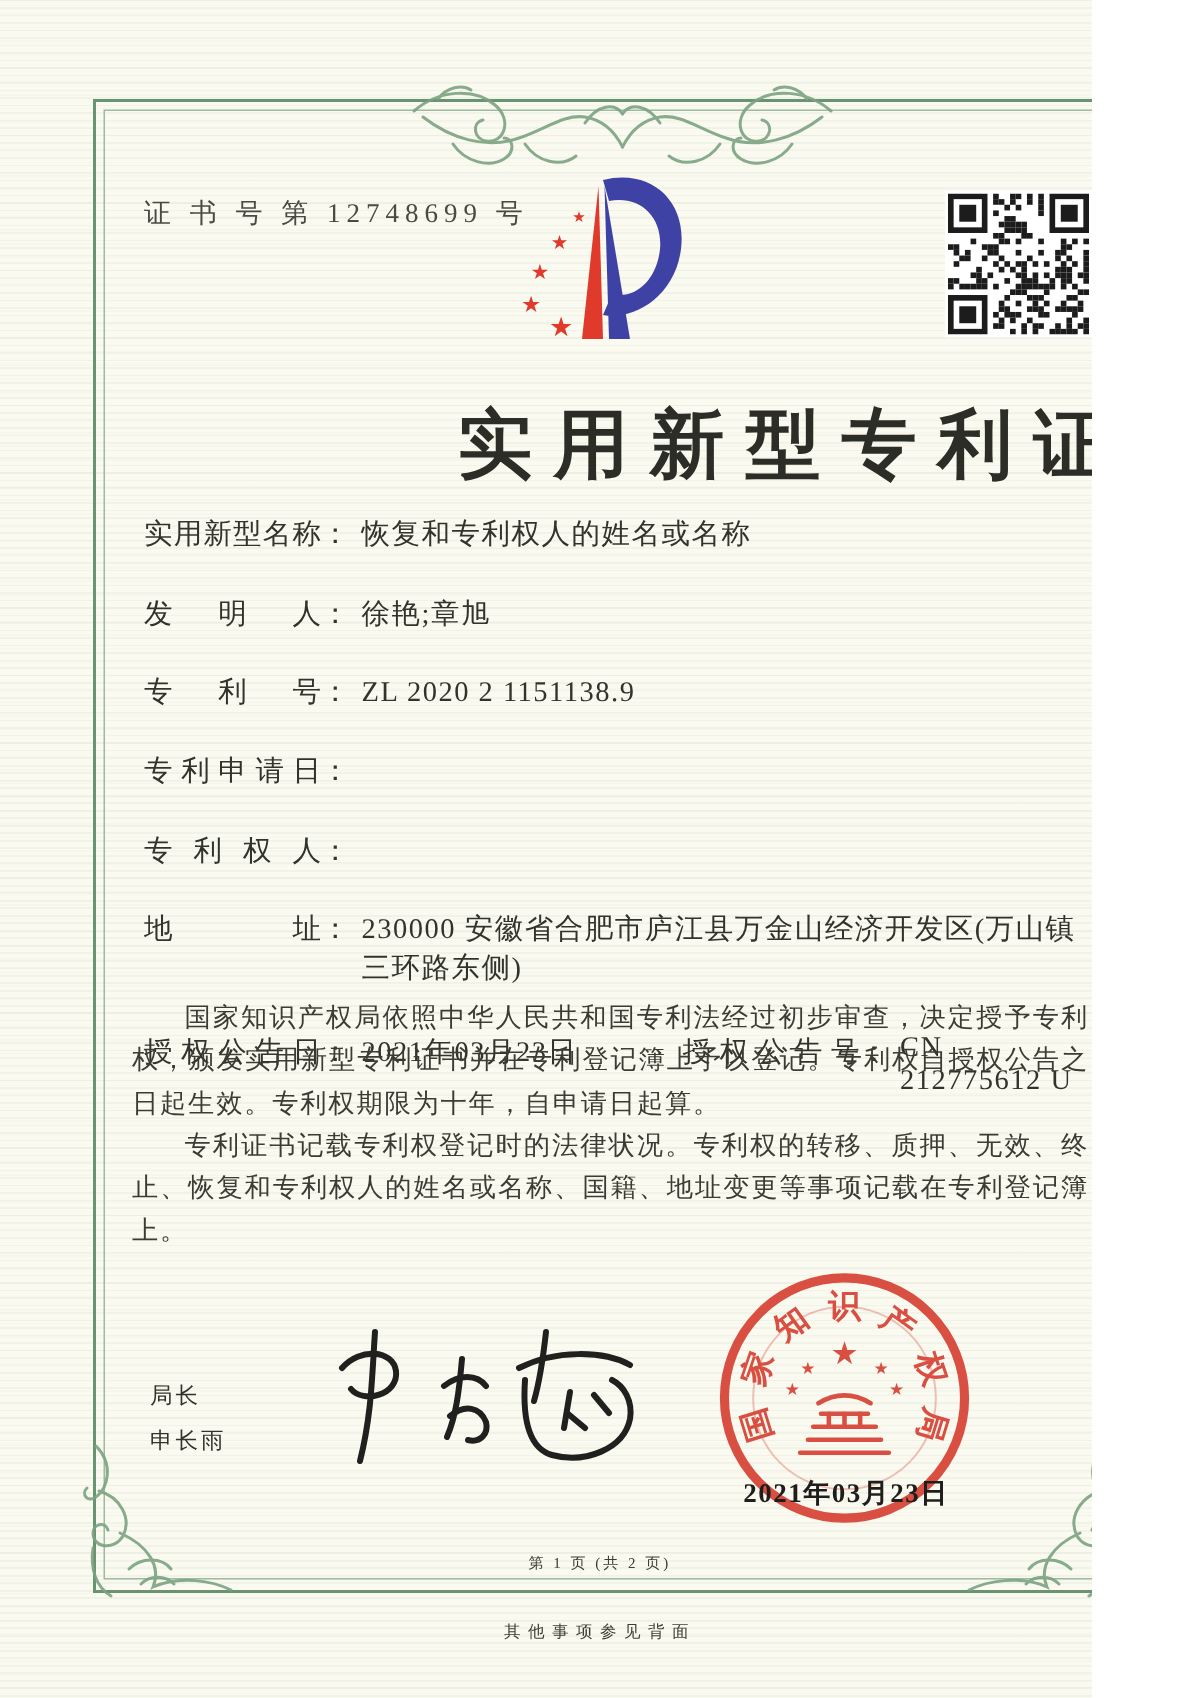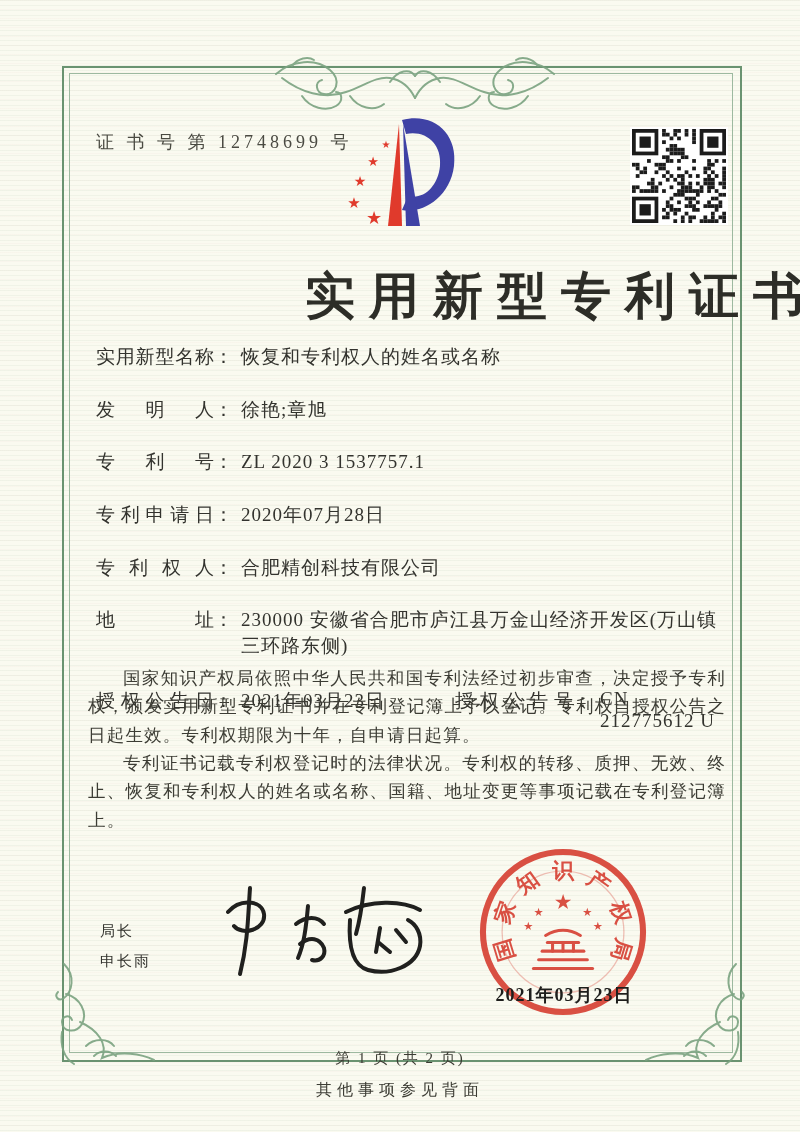--- a/index.html
+++ b/index.html
@@ -1,17 +1,17 @@
 <!DOCTYPE html>
 <html><head>
 <meta charset="utf-8">
 <style>
   html,body{margin:0;padding:0;}
   .page{
-    position:relative; width:800px; height:1132px; overflow:hidden;
+    position:relative; width:728px; height:1132px; overflow:hidden;
     background-color:#fafaf0;
     background-image:
       repeating-linear-gradient(180deg, rgba(150,180,150,0.10) 0 1px, transparent 1px 5px),
       repeating-linear-gradient(180deg, rgba(220,170,170,0.06) 0 1px, transparent 1px 9px);
     font-family:"Liberation Serif","DejaVu Serif",serif;
     color:#33332e;
   }
   .frame-outer{position:absolute; left:62px; top:66px; width:676px; height:992px;
     border:2.5px solid #6a9371;}
   .frame-inner{position:absolute; left:69px; top:73px; width:662px; height:978px;
@@ -30,23 +30,23 @@
   .grant-row .fvalue1{flex:0 0 172px; letter-spacing:1px; margin-right:42px;}
   .paragraphs{position:absolute; left:88px; top:664px; width:638px;
     font-size:17.5px; line-height:1.62; letter-spacing:1.2px; color:#3c3c34; text-align:justify;}
   .paragraphs p{margin:0; text-indent:2em;}
   .officer{position:absolute; left:100px; top:916px; font-size:15px; line-height:2.0; letter-spacing:2px;}
   .sig{position:absolute; left:212px; top:876px;}
   .seal{position:absolute; left:476px; top:845px;}
   .seal-date{position:absolute; left:484px; top:983px; width:160px; text-align:center;
     font-size:18px; font-weight:700; letter-spacing:1px; color:#1e1e1c;}
   .page-num{position:absolute; left:0; top:1035px; width:800px; text-align:center;
-    font-size:15px; letter-spacing:2px; color:#3c3c34;margin-top:14px;}
+    font-size:10px; letter-spacing:2px; color:#3c3c34;}
   .back-note{position:absolute; left:0; top:1080px; width:800px; text-align:center;
-    font-size:16px; letter-spacing:5px; color:#3c3c34;font-family:Liberation Serif, serif;}
+    font-size:11px; letter-spacing:5px; color:#3c3c34;font-family:Liberation Serif, serif;}
   .orn{position:absolute; pointer-events:none;}
   .orn-top{left:272px; top:48px;}
   .orn-bl{left:50px; top:958px;}
   .orn-br{left:630px; top:958px; transform:scaleX(-1);}
 </style>
 </head>
 <body>
 
 <div class="page">
 
@@ -311,31 +311,29 @@
         <span class="fvalue">恢复和专利权人的姓名或名称</span>
     </div>
     <div class="frow">
       <span class="flabel">发明人</span>
         <span class="fcolon">：</span>
         <span class="fvalue">徐艳;章旭</span>
     </div>
     <div class="frow">
       <span class="flabel">专利号</span>
         <span class="fcolon">：</span>
-        <span class="fvalue">ZL 2020 3 1537757.1</span>
+        <span class="fvalue">ZL 2020 2 1151138.9</span>
     </div>
     <div class="frow">
       <span class="flabel">专利申请日</span>
         <span class="fcolon">：</span>
-        <span class="fvalue">2020年07月28日</span>
     </div>
     <div class="frow">
       <span class="flabel">专利权人</span>
         <span class="fcolon">：</span>
-        <span class="fvalue">合肥精创科技有限公司</span>
     </div>
     <div class="frow">
       <span class="flabel">地址</span>
         <span class="fcolon">：</span>
         <span class="fvalue">230000 安徽省合肥市庐江县万金山经济开发区(万山镇三环路东侧)</span>
     </div>
     <div class="grant-row">
       <span class="flabel">授权公告日</span>
         <span class="fcolon">：</span>
         <span class="fvalue1">2021年03月23日</span>

